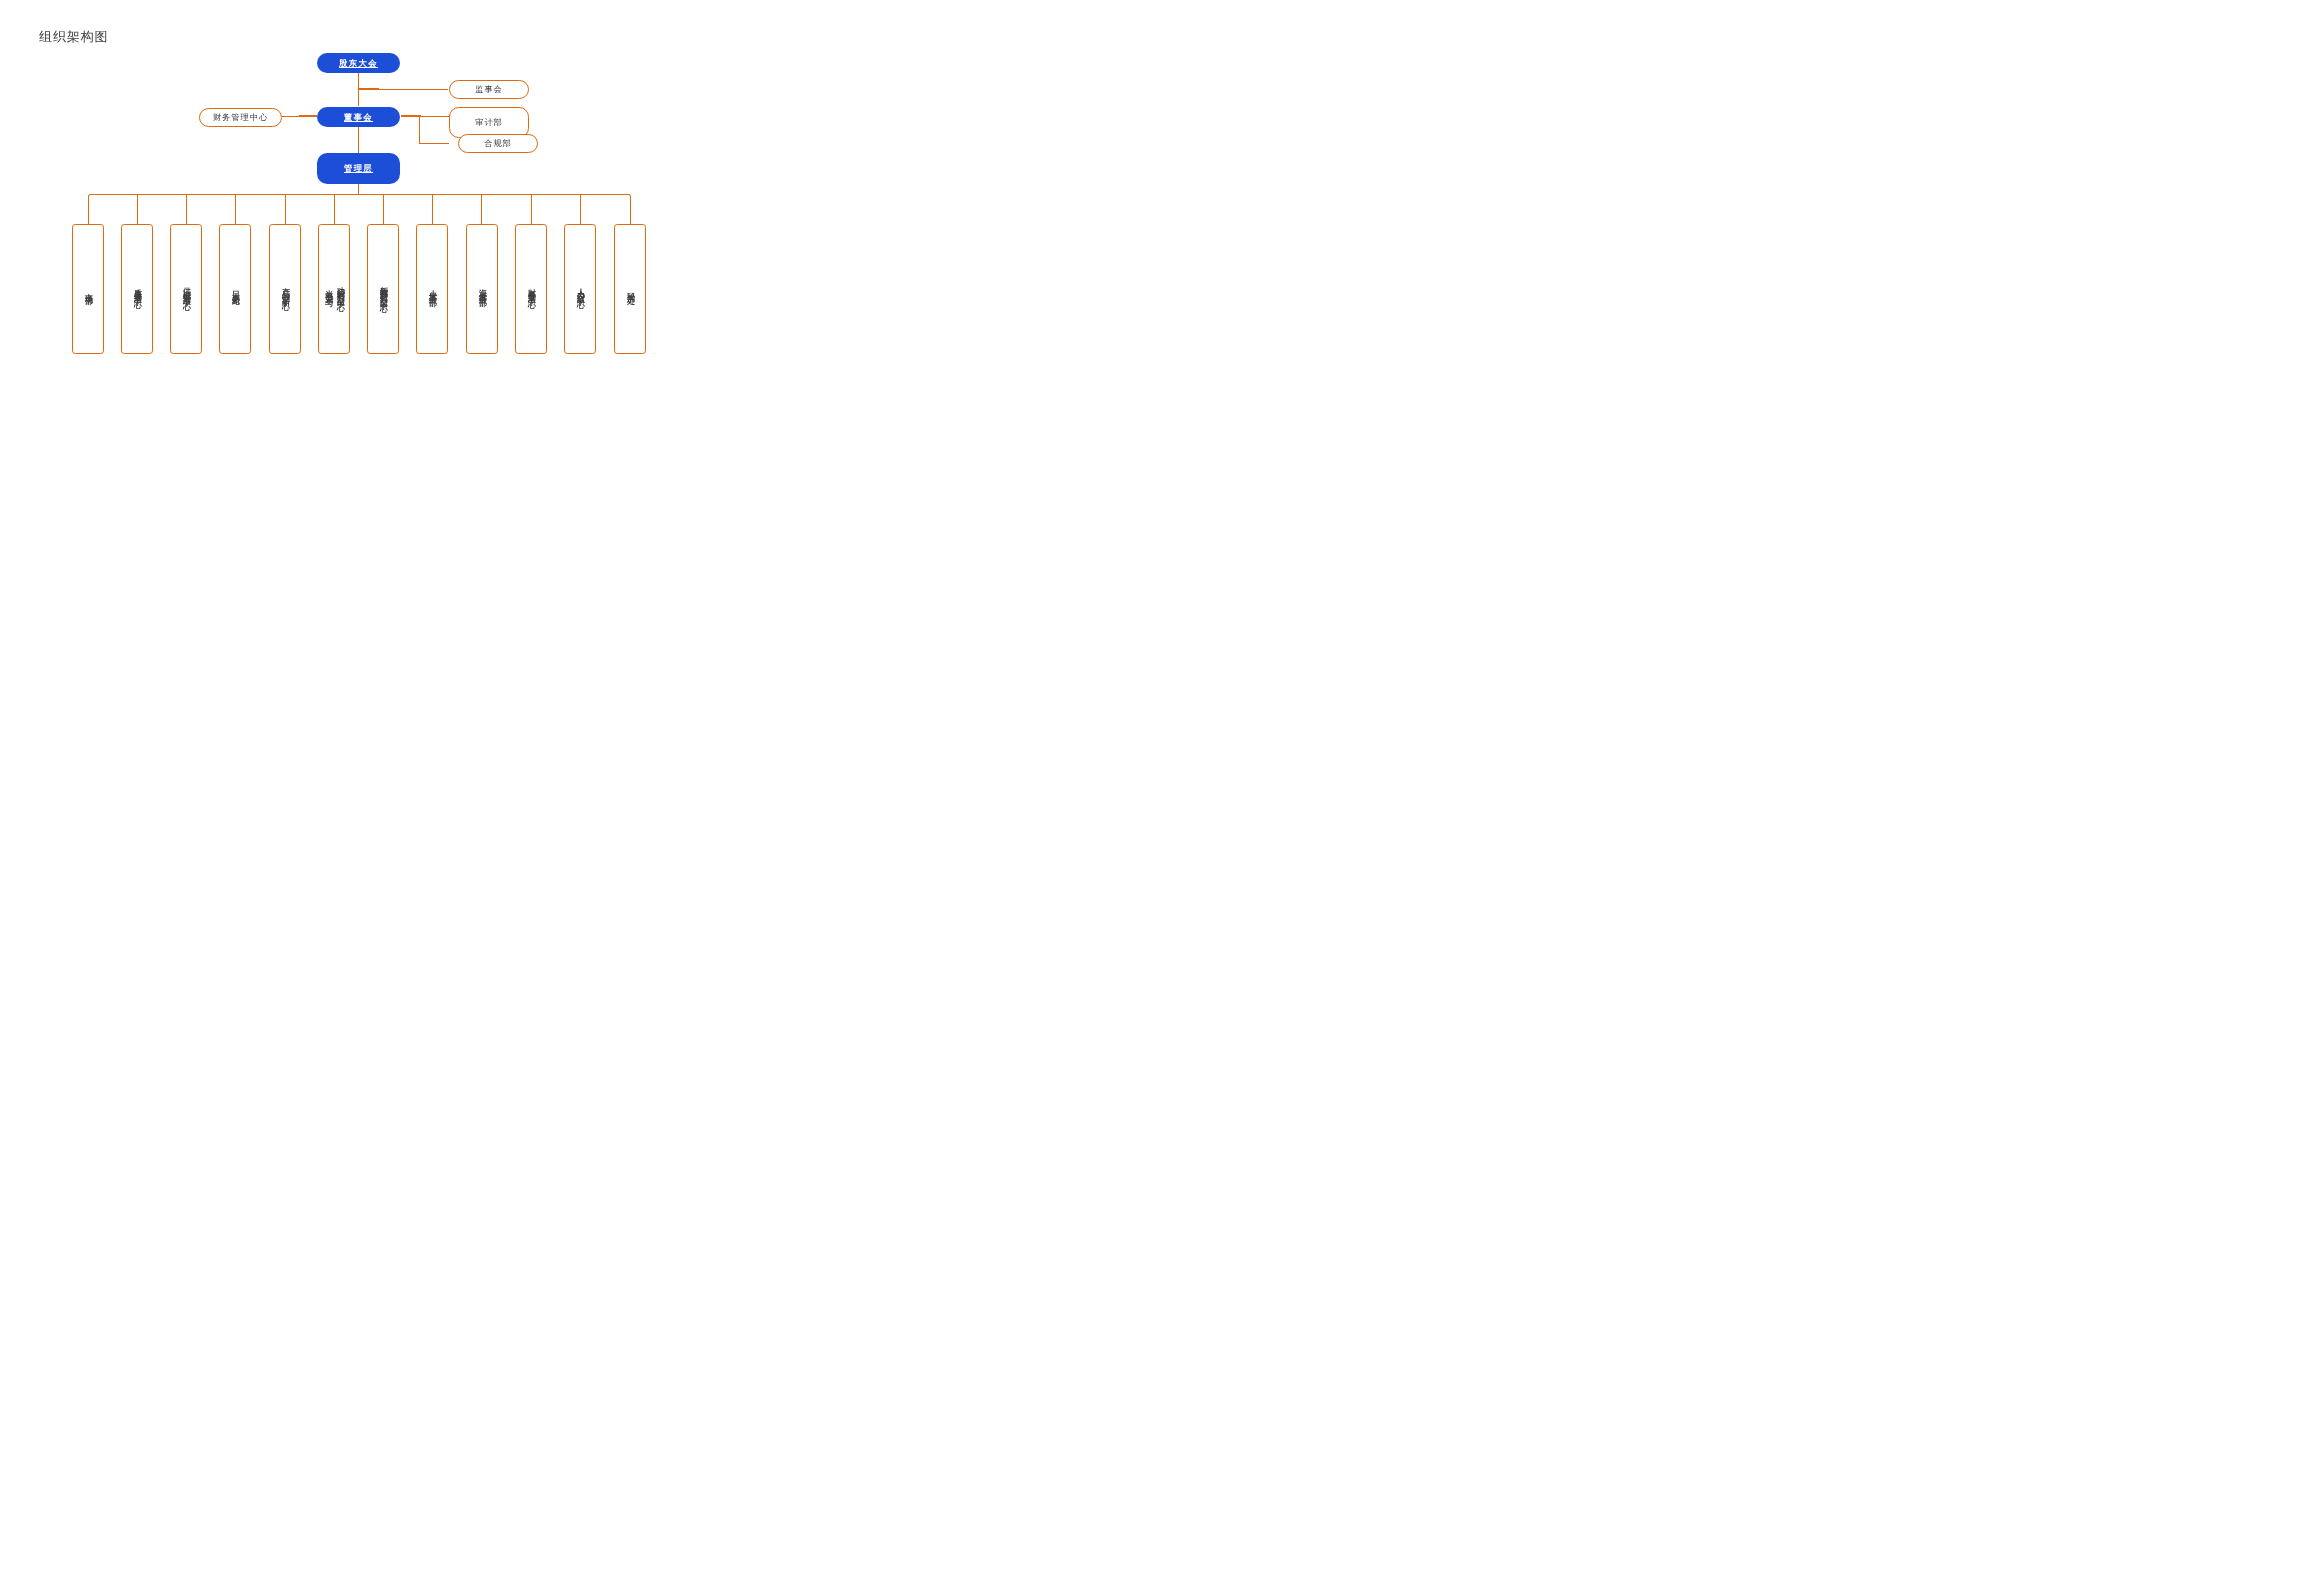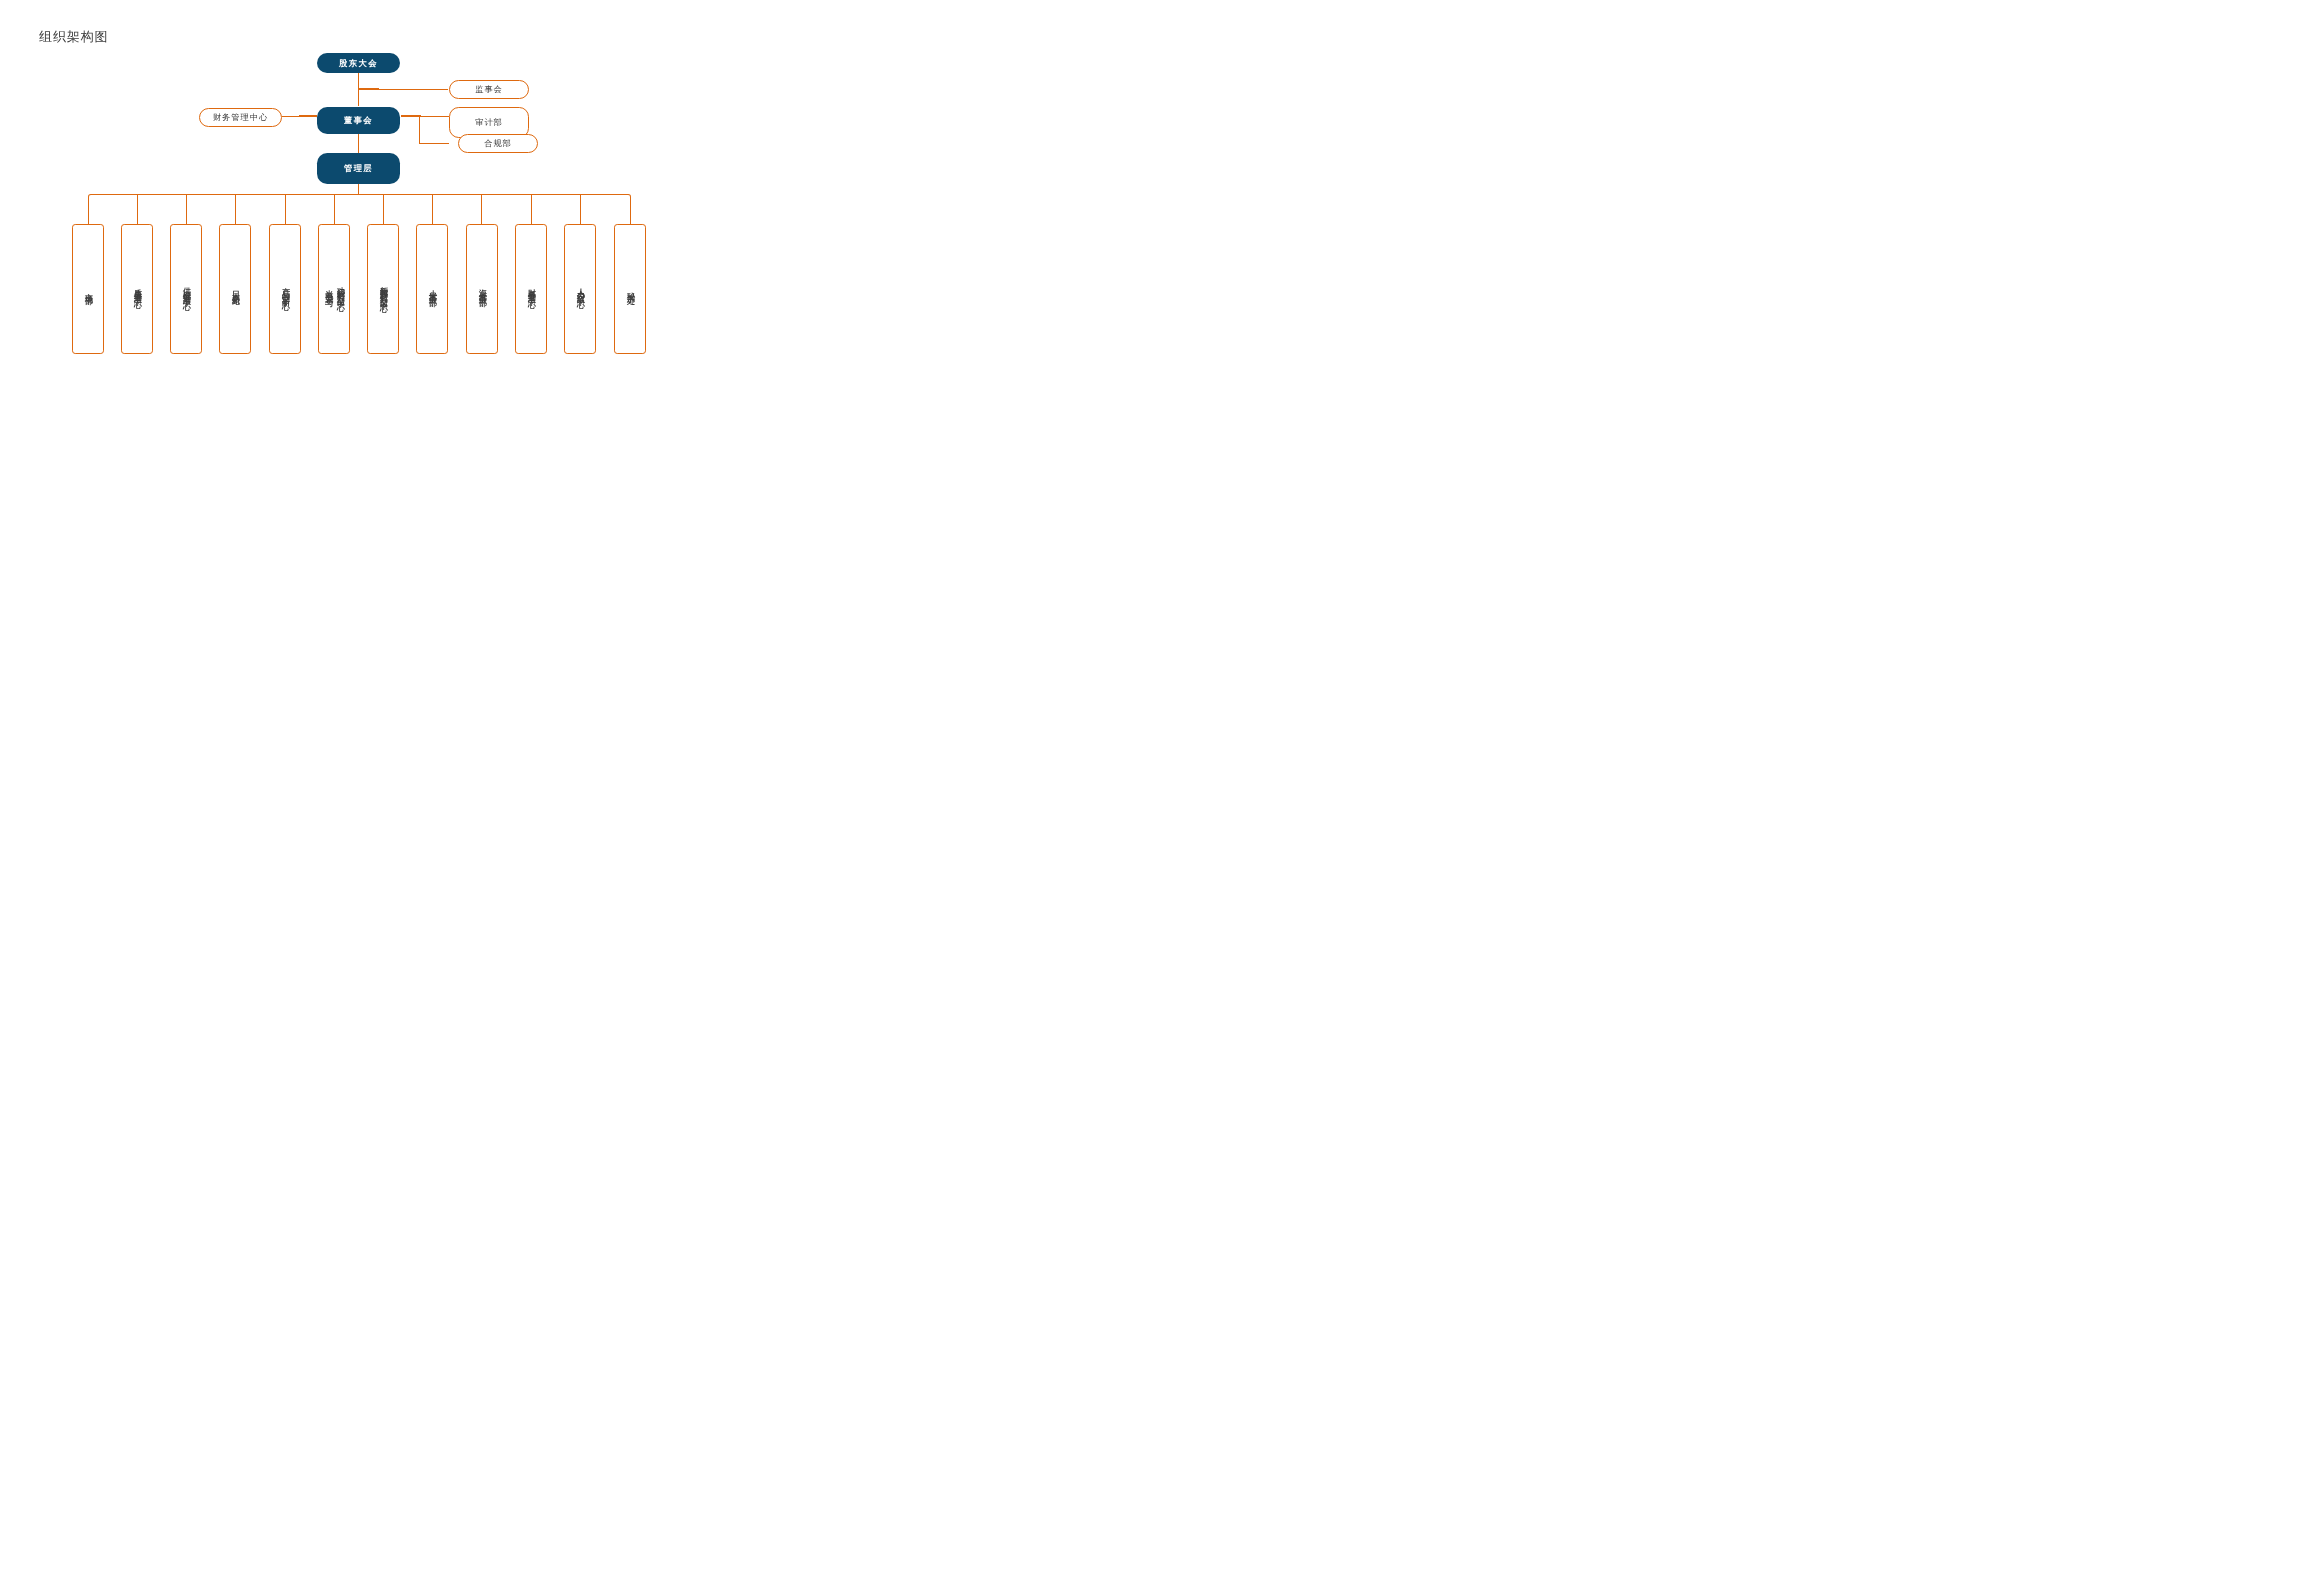--- a/index.html
+++ b/index.html
@@ -16,22 +16,22 @@
 
   
   .bus{position:absolute;left:88px;top:194px;width:543px;height:30px;
        border-top:1.4px solid #DE690F;border-left:0.9px solid #DE690F;border-right:0.9px solid #DE690F;
        border-radius:2.8px 2.8px 0 0;box-sizing:border-box;background:transparent;}
   .drop{position:absolute;top:195px;height:29px;width:0.9px;background:#DE690F;}
 
   
   .pill{position:absolute;display:flex;align-items:center;justify-content:center;
         box-sizing:border-box;white-space:nowrap;}
-  .pill.solid{background:#0c4a6e;color:#ffffff;border-radius:10.2px;
-              font-size:8.3px;font-weight:600;letter-spacing:1.4px;}
+  .pill.solid{background:#1d4ed8;color:#ffffff;border-radius:10.2px;
+              font-size:8.3px;font-weight:600;letter-spacing:1.4px;text-decoration:underline;}
   .pill.outline{background:#ffffff;color:#3D3D3D;border:1.4px solid #DE690F;border-radius:9.7px;
                 font-size:8.3px;font-weight:400;letter-spacing:0.9px;}
 
   
   .dept{position:absolute;top:224px;width:32px;height:130px;background:#ffffff;
         border:1.2px solid #DE690F;border-radius:3.2px;box-sizing:border-box;
         display:flex;flex-direction:row;align-items:center;justify-content:center;gap:1.4px;}
   .vtxt{writing-mode:vertical-lr;text-orientation:upright;
         font-size:8px;font-weight:600;letter-spacing:2.3px;color:#3D3D3D;line-height:10.2px;}
 </style>
@@ -65,21 +65,21 @@
   <div class="drop" style="left:334px"></div>
   <div class="drop" style="left:383px"></div>
   <div class="drop" style="left:432px"></div>
   <div class="drop" style="left:481px"></div>
   <div class="drop" style="left:531px"></div>
   <div class="drop" style="left:580px"></div>
 
   <div class="pill solid" style="left:317px;top:53px;width:83px;height:20px">
     <span>股东大会</span>
   </div>
-  <div class="pill solid" style="left:317px;top:107px;width:83px;height:27px">
+  <div class="pill solid" style="left:317px;top:107px;width:83px;height:20px">
     <span>董事会</span>
   </div>
   <div class="pill solid" style="left:317px;top:153px;width:83px;height:31px">
     <span>管理层</span>
   </div>
 
   <div class="pill outline" style="left:449px;top:80px;width:80px;height:18.5px">
     <span>监事会</span>
   </div>
   <div class="pill outline" style="left:199px;top:108px;width:83px;height:19px">

